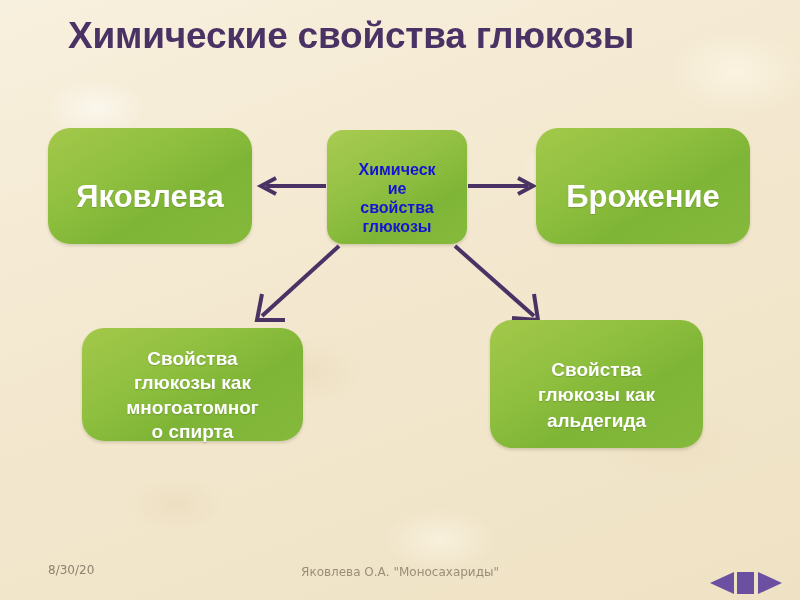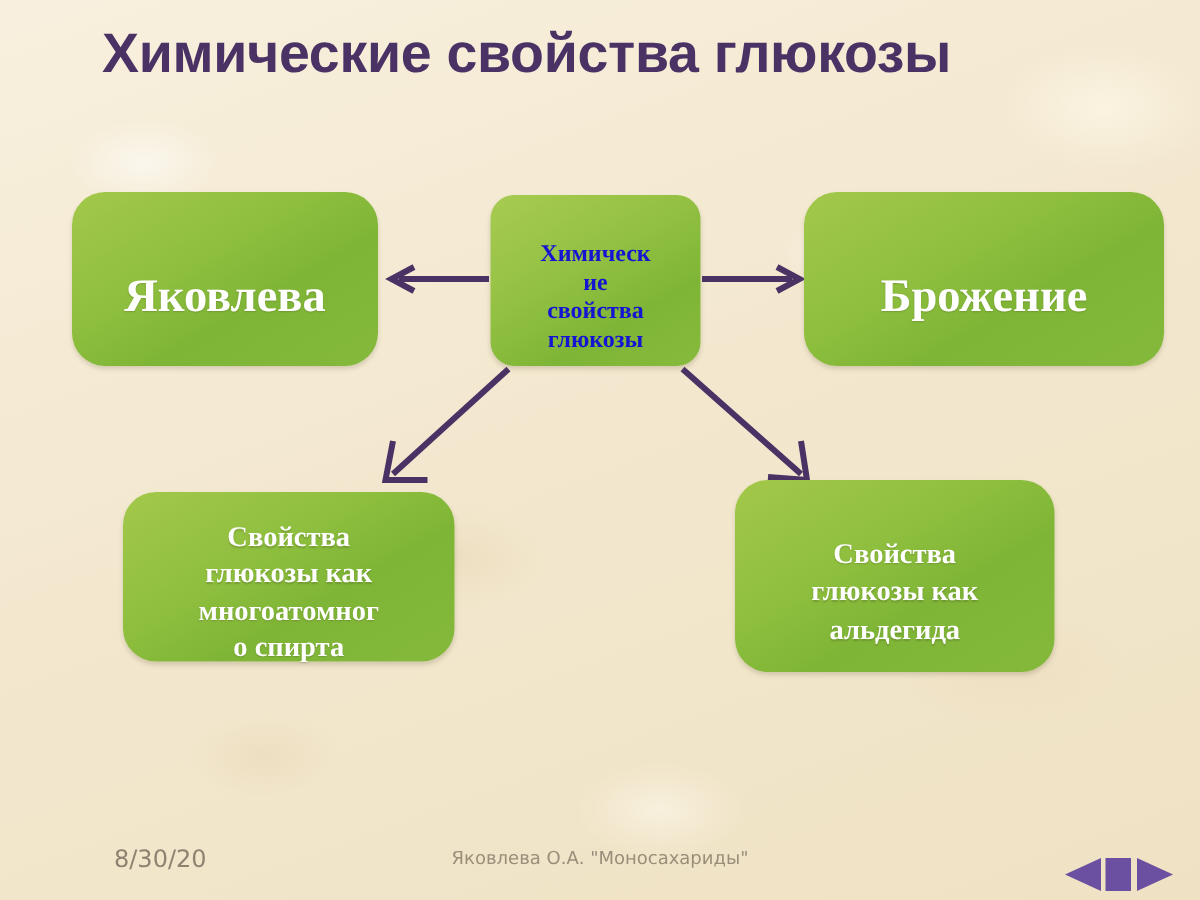--- a/index.html
+++ b/index.html
@@ -55,34 +55,34 @@
     box-shadow: 0 2px 3px rgba(120,110,80,0.25);
     display: flex;
     align-items: center;
     justify-content: center;
     text-align: center;
     box-sizing: border-box;
   }
   .node-label {
     color: #ffffff;
     font-weight: bold;
-    font-family: Liberation Serif, serif;
+    font-family: Liberation Sans, sans-serif;
     text-shadow: 0 1px 1px rgba(80,100,40,0.35);
     white-space: pre-line;
     line-height: 1.12;
     margin-top: 22px;
   }
 
   #node-glycolysis {
     left: 48px; top: 128px; width: 204px; height: 116px;
   }
   #node-glycolysis .node-label { font-size: 31px; }
 
   #node-fermentation {
-    left: 536px; top: 128px; width: 240px; height: 116px;
+    left: 536px; top: 128px; width: 214px; height: 116px;
   }
   #node-fermentation .node-label { font-size: 31px; }
 
   #node-center {
     left: 327px; top: 130px; width: 140px; height: 114px;
     border-radius: 16px;
     background: linear-gradient(150deg, #a8cb52 0%, #93c143 40%, #7fb536 70%, #86ba3c 100%);
   }
   #node-center .node-label {
     color: #1414d2;
@@ -108,24 +108,23 @@
     width: 800px;
     height: 600px;
     pointer-events: none;
   }
 
   
   #footer-date {
     position: absolute;
     left: 48px;
     top: 563px;
-    font-size: 16px;
+    font-size: 12px;
     color: #8e8271;
     font-family: "DejaVu Sans", sans-serif;
-    margin-left: 28px;
   }
   #footer-center {
     position: absolute;
     left: 200px;
     top: 565px;
     width: 400px;
     text-align: center;
     font-size: 12px;
     color: #9a8e7b;
     font-family: "DejaVu Sans", sans-serif;

